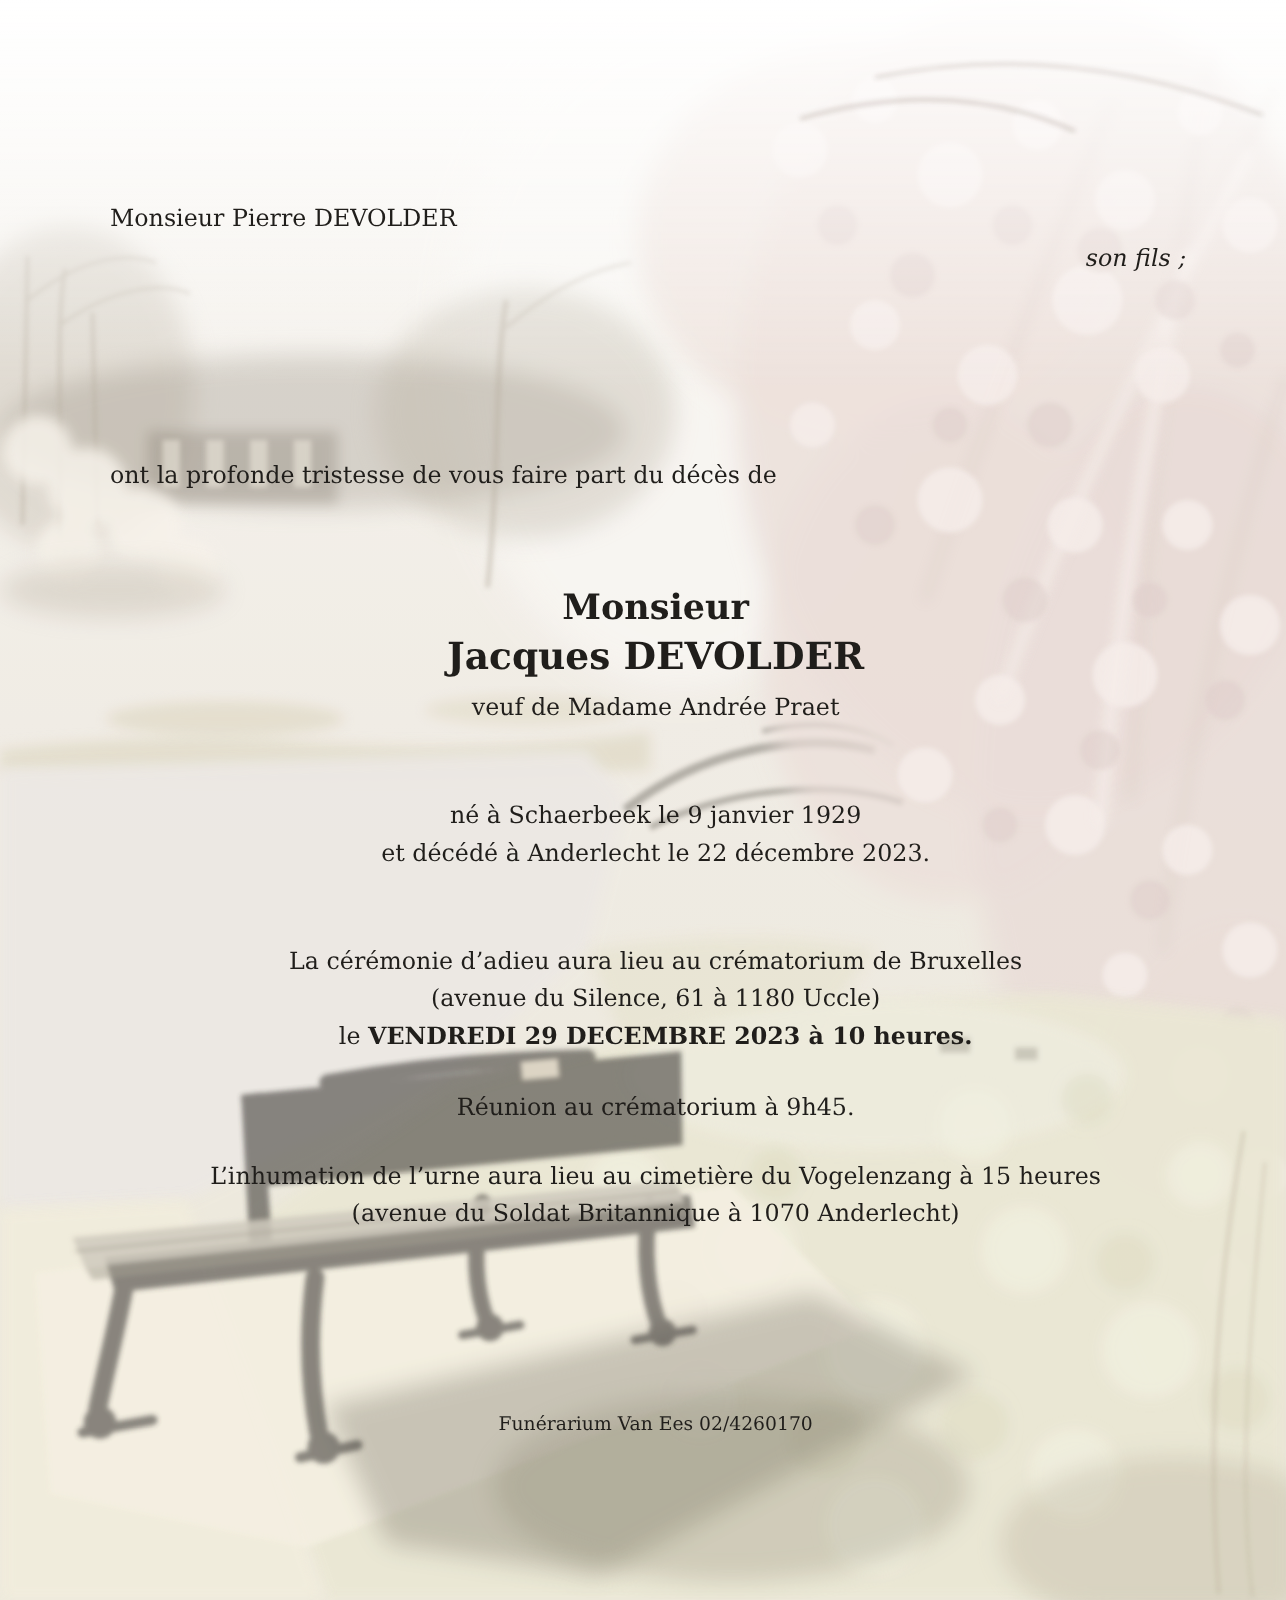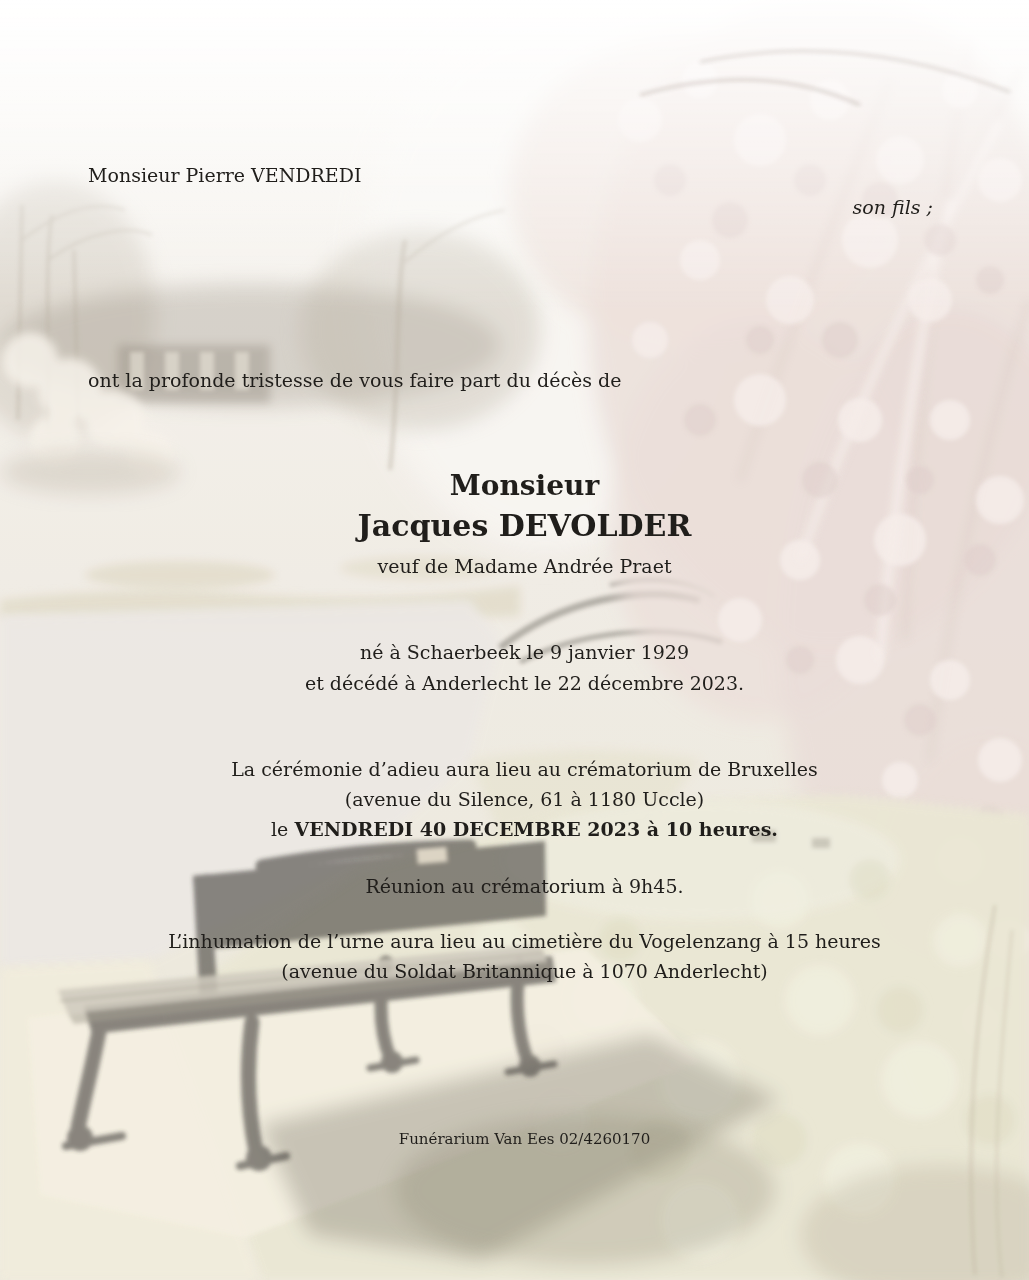--- a/index.html
+++ b/index.html
@@ -9,21 +9,21 @@
     margin:0 auto;
     overflow:hidden;
     background:#f3f0e9;
     font-family:"DejaVu Serif","Liberation Serif",serif;
     color:#201e1b;
   }
   .bg{position:absolute;inset:0;width:100%;height:100%;}
   .txt{position:absolute;white-space:nowrap;font-size:19px;line-height:30px;}
   .left-col{left:88px;}
   .center{left:10px;width:1029px;text-align:center;}
-  .right-note{right:96px;font-style:italic;}
+  .right-note{right:80px;font-style:italic;}
   .t-sender{top:160px;}
   .t-relation{top:192px;}
   .t-families{top:279px;}
   .t-announce{top:365px;}
   .t-title{top:466px;font-weight:bold;font-size:28px;line-height:40px;}
   .t-name{top:505px;font-weight:bold;font-size:30px;line-height:42px;}
   .t-widower{top:551px;}
   .t-born{top:637px;}
   .t-died{top:668px;}
   .t-cer1{top:754px;}
@@ -263,34 +263,34 @@
     </g>
 
     <rect x="0" y="0" width="1029" height="310" fill="url(#fog)"></rect>
     <g stroke="#9b8a80" fill="none" opacity="0.45" filter="url(#b2)">
       <path d="M640,95 Q760,60 860,105" stroke-width="2.5"></path>
       <path d="M700,62 Q850,30 1010,92" stroke-width="2"></path>
     </g>
     <rect x="0" y="0" width="1029" height="1280" fill="#ffffff" opacity="0.1"></rect>
   </svg>
 
-  <div class="txt left-col t-sender">Monsieur Pierre VENDREDI</div>
+  <div class="txt left-col t-sender">Monsieur Pierre DEVOLDER</div>
   <div class="txt right-note t-relation">son fils ;</div>
   <div class="txt left-col t-announce">ont la profonde tristesse de vous faire part du décès de</div>
 
   <div class="txt center t-title">Monsieur</div>
   <div class="txt center t-name">Jacques DEVOLDER</div>
   <div class="txt center t-widower">veuf de Madame Andrée Praet</div>
 
   <div class="txt center t-born">né à Schaerbeek le 9 janvier 1929</div>
   <div class="txt center t-died">et décédé à Anderlecht le 22 décembre 2023.</div>
 
   <div class="txt center t-cer1">La cérémonie d’adieu aura lieu au crématorium de Bruxelles</div>
   <div class="txt center t-cer2">(avenue du Silence, 61 à 1180 Uccle)</div>
-  <div class="txt center t-date"><span>le </span><b>VENDREDI 40 DECEMBRE 2023 à 10 heures.</b></div>
+  <div class="txt center t-date"><span>le </span><b>VENDREDI 29 DECEMBRE 2023 à 10 heures.</b></div>
 
   <div class="txt center t-meet">Réunion au crématorium à 9h45.</div>
 
   <div class="txt center t-bur1">L’inhumation de l’urne aura lieu au cimetière du Vogelenzang à 15 heures</div>
   <div class="txt center t-bur2">(avenue du Soldat Britannique à 1070 Anderlecht)</div>
 
   <div class="txt center t-fun">Funérarium Van Ees 02/4260170</div>
 </div>
 
 </body></html>

